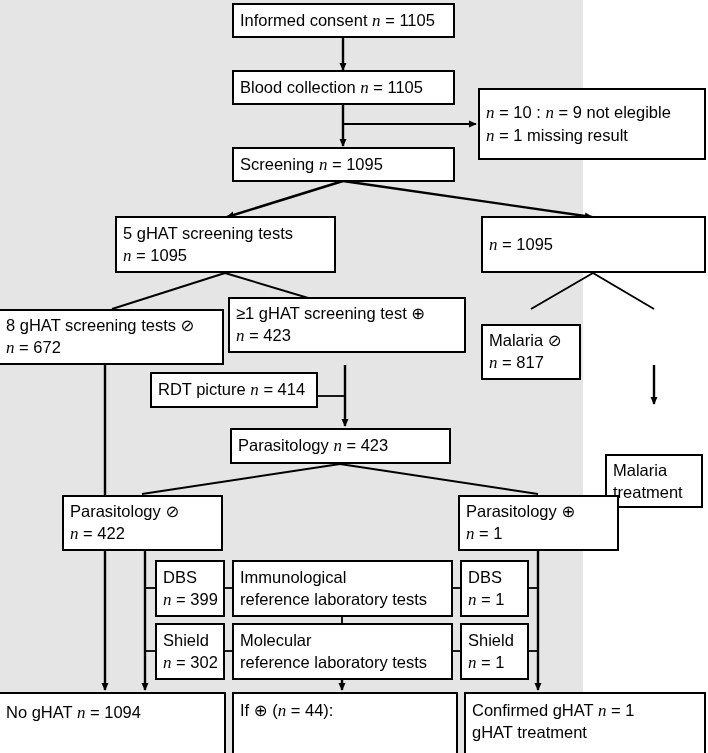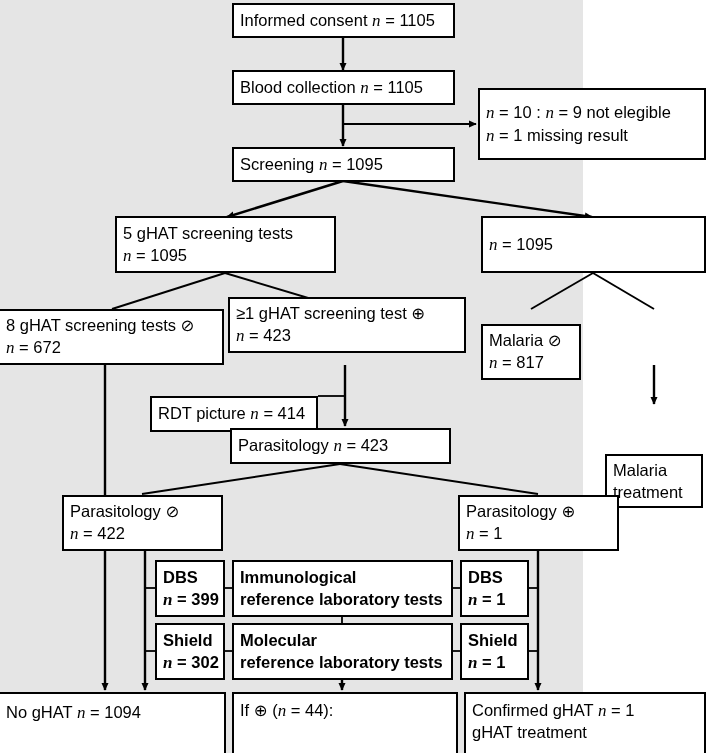--- a/index.html
+++ b/index.html
@@ -17,21 +17,21 @@
     font-size:16.5px;
     line-height:1.32;
     color:#000;
     padding:4px 5px 3px 6px;
     display:flex;
     flex-direction:column;
     justify-content:center;
     white-space:nowrap;
   }
   .nbox .ln{display:block;}
-  .nbox.thin{border-width:2px;font-weight:bold;}
+  .nbox.thin{border-width:2px;}
   .r-align{text-align:left;}
   i.v{font-style:italic;font-family:"Liberation Serif","DejaVu Serif",serif;font-size:17px;}
 </style>
 </head>
 <body>
 
 <div id="chart-root">
 
   <svg class="flow" viewBox="0 0 708 753" xmlns="http://www.w3.org/2000/svg">
     <defs>
@@ -129,21 +129,21 @@
     <span class="ln">≥1 gHAT screening test ⊕</span>
     <span class="ln"><i class="v">n</i> = 423</span>
   </div>
 
   <div class="nbox" style="left:481px;top:308px;width:100px;height:56px;margin-top:16px;">
     <span class="ln">Malaria ⊘</span>
     <span class="ln"><i class="v">n</i> = 817</span>
   </div>
 
 
-  <div class="nbox" style="left:150px;top:396px;width:168px;height:36px;">
+  <div class="nbox" style="left:150px;top:372px;width:168px;height:36px;">
     <span class="ln">RDT picture <i class="v">n</i> = 414</span>
   </div>
 
   <div class="nbox" style="left:230px;top:428px;width:221px;height:36px;">
     <span class="ln">Parasitology <i class="v">n</i> = 423</span>
   </div>
 
   <div class="nbox" style="left:605px;top:406px;width:98px;height:54px;margin-top:48px;">
     <span class="ln">Malaria</span>
     <span class="ln">treatment</span>

